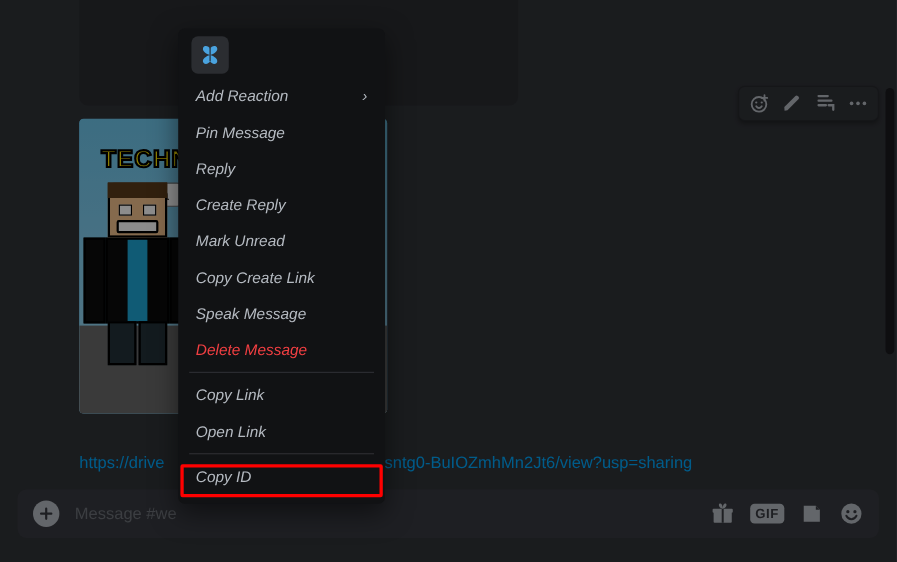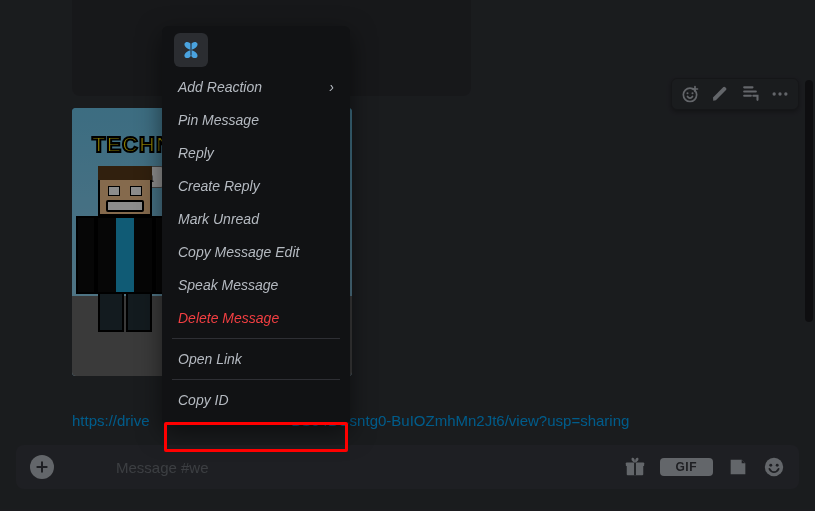--- a/index.html
+++ b/index.html
@@ -30,24 +30,24 @@
   .char.steve .arm.right { left:86px; background:#0b0b0b; }
   .char .leg { position:absolute; top:126px; width:26px; height:40px; background:#23323a; border:2px solid #000; }
   .char .leg.left { left:30px; } .char .leg.right { left:58px; }
   .link-text { position:absolute; left:72px; top:412px; font-size:15px; color:#00a8fc; word-break:break-all; max-width:720px; }
   .link-text a { color:#00a8fc; text-decoration:none; }
   .hover-actions { position:absolute; right:16px; top:78px; height:32px; display:flex; align-items:center; background:#313338; border:1px solid #27292d; border-radius:6px; padding:0 4px; gap:2px; box-shadow:0 2px 4px rgba(0,0,0,.3); }
   .hover-actions .hbtn { width:28px; height:28px; display:flex; align-items:center; justify-content:center; color:#b5bac1; border-radius:4px; cursor:pointer; }
   .input-bar { position:absolute; left:16px; right:16px; bottom:22px; height:44px; background:#383a40; border-radius:8px; display:flex; align-items:center; padding:0 14px; }
   .input-bar .plus { width:24px; height:24px; border-radius:50%; background:#b5bac1; color:#383a40; display:flex; align-items:center; justify-content:center; margin-right:14px; cursor:pointer; }
   .input-bar .plus svg { width:16px; height:16px; }
-  .input-bar .placeholder { flex:1; color:#6d7178; font-size:15px;margin-left:48px; }
+  .input-bar .placeholder { flex:1; color:#6d7178; font-size:15px; }
   .input-bar .right-icons { display:flex; align-items:center; gap:14px; color:#b5bac1; }
   .input-bar .right-icons .ibtn { cursor:pointer; display:flex; align-items:center; }
-  .gif-badge { font-weight:800; font-size:12px; background:#b5bac1; color:#383a40; padding:2px 16px; border-radius:4px; letter-spacing:.5px; }
+  .gif-badge { font-weight:800; font-size:12px; background:#b5bac1; color:#383a40; padding:2px 5px; border-radius:4px; letter-spacing:.5px; }
   .scrollbar { position:absolute; right:2px; top:80px; width:8px; height:242px; background:#1a1b1e; border-radius:4px; }
   .context-menu { position:absolute; left:162px; top:26px; width:188px; background:#111214; border-radius:6px; padding:8px; box-shadow:0 8px 24px rgba(0,0,0,.5); }
   .quick-react { height:36px; display:flex; align-items:center; padding:0 4px 4px 4px; }
   .quick-react .bubble { width:34px; height:34px; border-radius:6px; background:#2b2d31; display:flex; align-items:center; justify-content:center; }
   .context-menu .item { height:32px; display:flex; align-items:center; justify-content:space-between; padding:0 8px; color:#b5bac1; font-size:14px; border-radius:4px; cursor:pointer; margin:1px 0;font-style:italic; }
   .context-menu .item.danger { color:#f23f42; }
   .context-menu hr { border:none; border-top:1px solid #2e2f34; margin:4px 2px; }
   .context-menu .chev { font-size:14px; color:#b5bac1; }
   .highlight-box { position:absolute; left:164px; top:422px; width:184px; height:30px; border:3px solid #ff0000; border-radius:2px; pointer-events:none; }
   svg { display:block; }
@@ -175,30 +175,33 @@
   <div class="item">
       <span>Reply</span>
     </div>
   <div class="item">
       <span>Create Reply</span>
     </div>
   <div class="item">
       <span>Mark Unread</span>
     </div>
   <div class="item">
-      <span>Copy Message Edit</span>
+      <span>Copy Create Link</span>
     </div>
   <div class="item">
       <span>Speak Message</span>
     </div>
   <div class="item danger">
       <span>Delete Message</span>
     </div>
   <hr>
   <div class="item">
+      <span>Copy Link</span>
+    </div>
+  <div class="item">
       <span>Open Link</span>
     </div>
   <hr>
   <div class="item">
       <span>Copy ID</span>
     </div>
 </div>
 
 <div class="highlight-box"></div>
 

